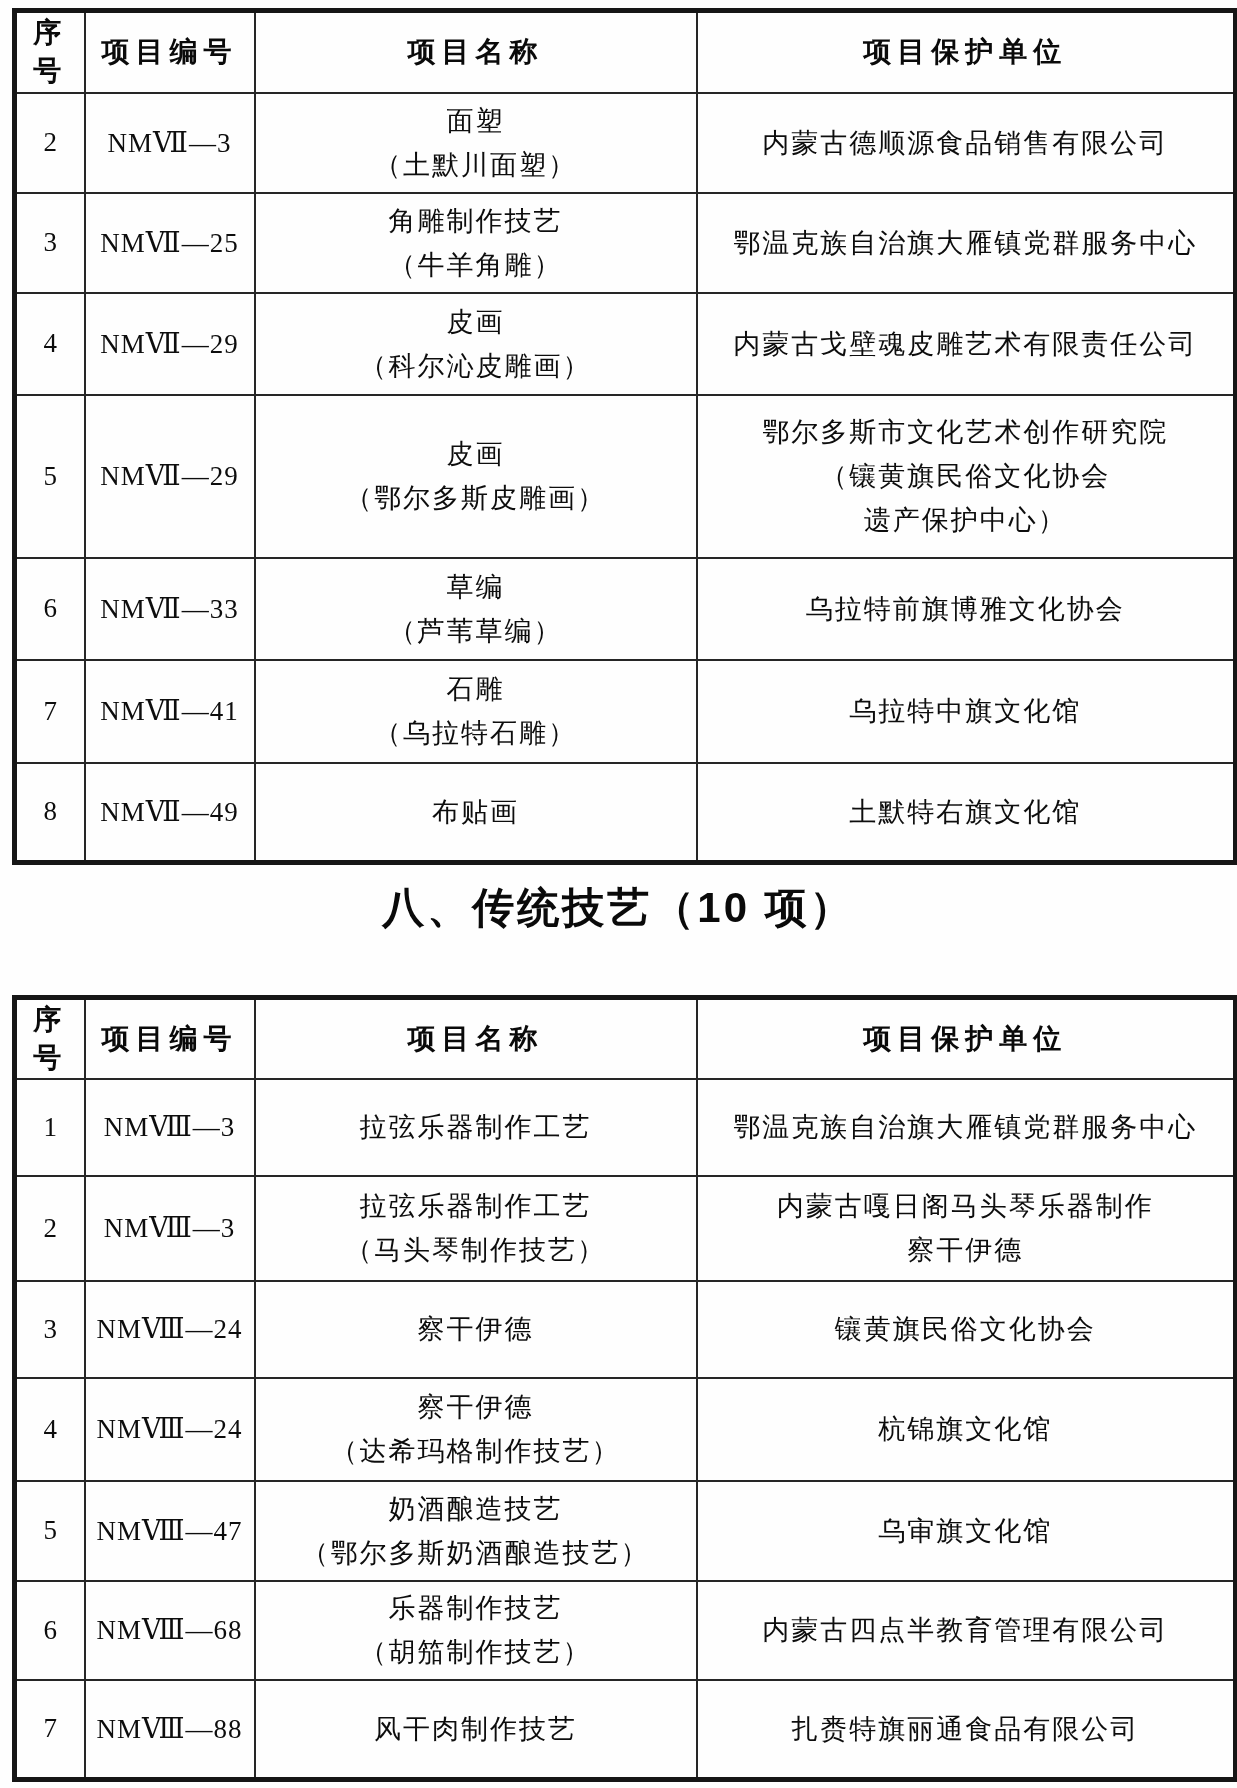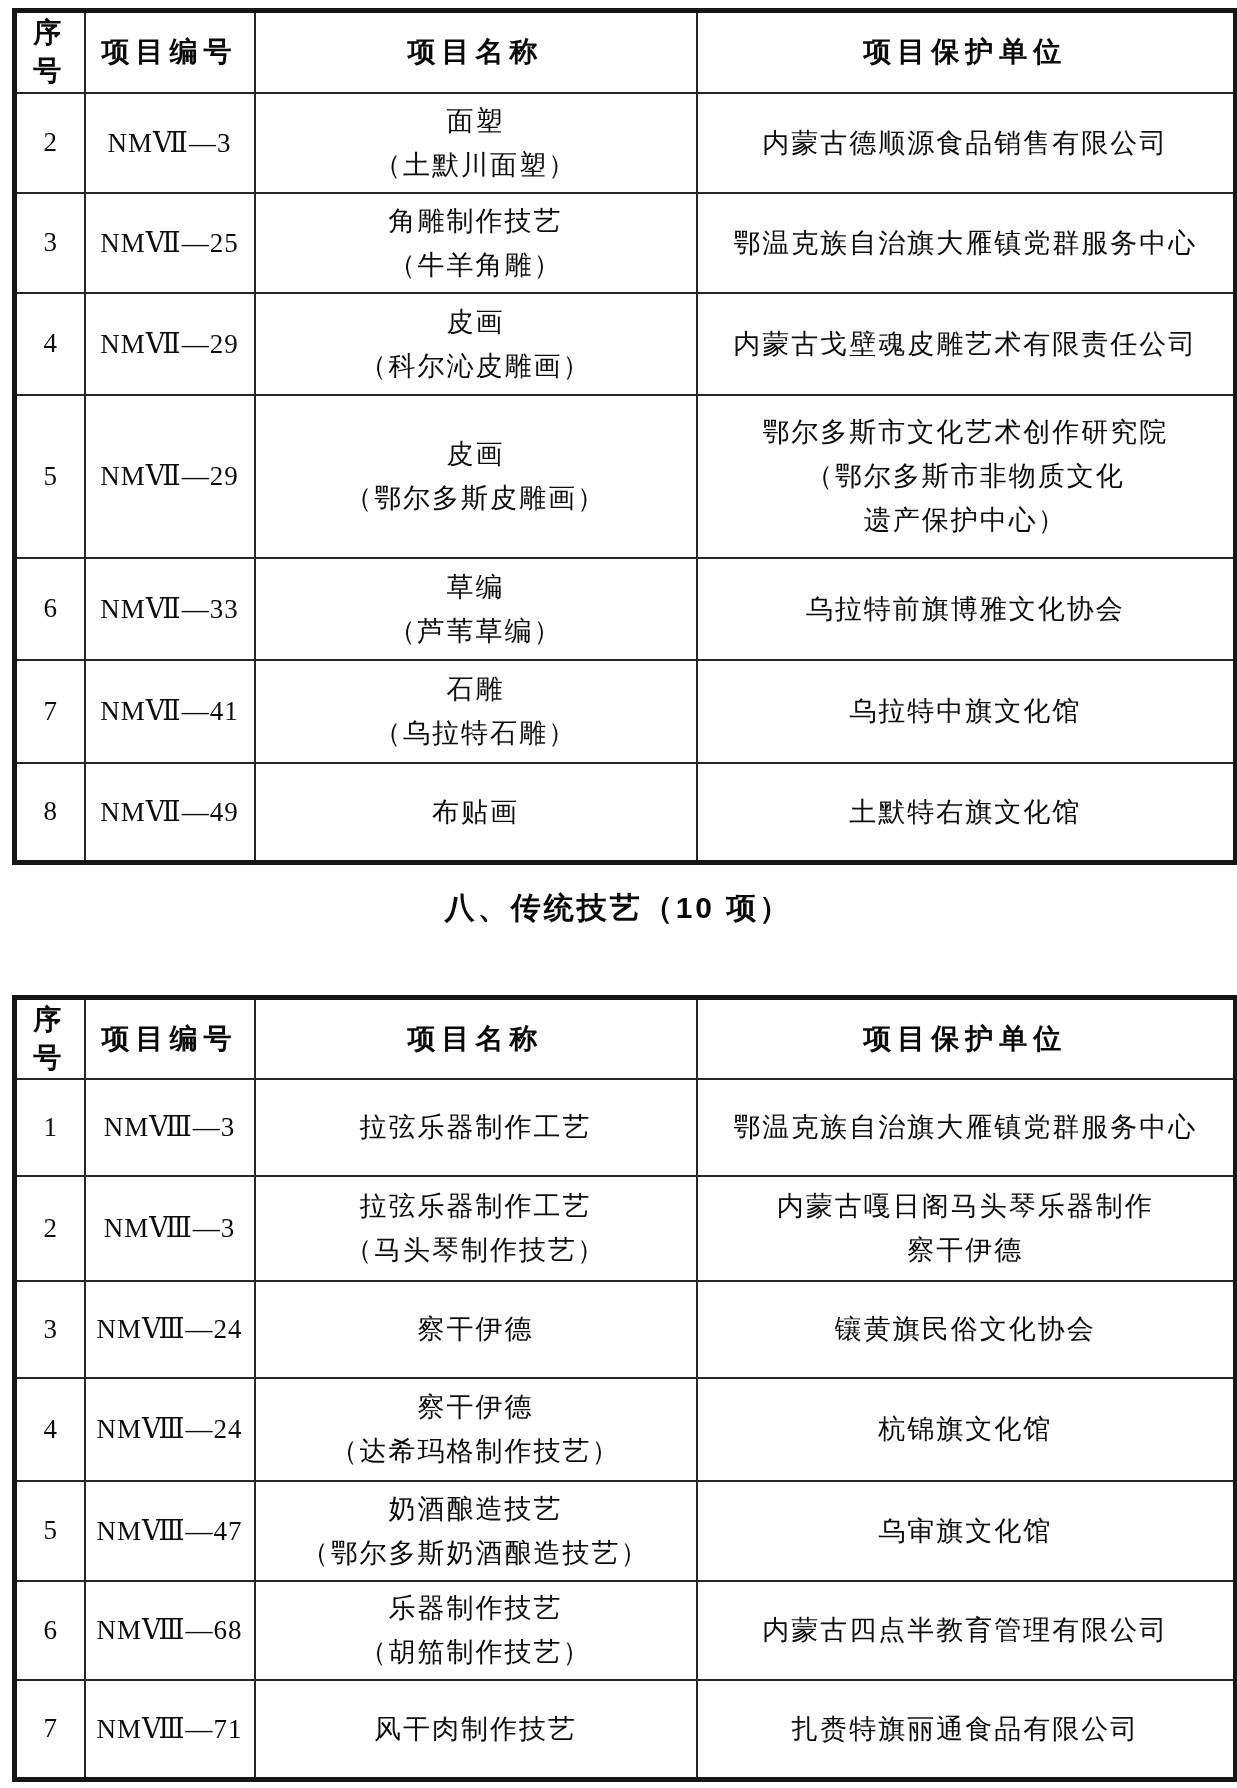--- a/index.html
+++ b/index.html
@@ -20,21 +20,21 @@
     font-family:"Liberation Sans","DejaVu Sans",sans-serif;
     font-weight:bold;font-size:28px;letter-spacing:6px;color:#0a0a0a;
   }
   td.serial{font-size:27px;}
   td.code{font-size:27px;letter-spacing:1px;white-space:nowrap;}
   .line{font-size:27px;letter-spacing:2px;line-height:44px;}
   .section-heading{
     position:absolute;left:0;top:860px;width:1237px;height:96px;
     display:flex;align-items:center;justify-content:center;
     font-family:"Liberation Sans","DejaVu Sans",sans-serif;
-    font-weight:bold;font-size:30px;letter-spacing:3px;color:#0a0a0a;
+    font-weight:bold;font-size:42px;letter-spacing:3px;color:#0a0a0a;
   }
 </style>
 </head>
 <body>
 
 <div class="page">
 
   <table class="grid" id="table-7">
     <colgroup>
         <col style="width:70px">
@@ -84,21 +84,21 @@
     </tr>
     <tr style="height:163px">
       <td class="serial">5</td>
       <td class="code">NMⅦ—29</td>
       <td>
         <div class="line">皮画</div>
         <div class="line">（鄂尔多斯皮雕画）</div>
       </td>
       <td>
         <div class="line">鄂尔多斯市文化艺术创作研究院</div>
-        <div class="line">（鄂尔多斯市非物质文化</div>
+        <div class="line">（镶黄旗民俗文化协会</div>
         <div class="line">遗产保护中心）</div>
       </td>
     </tr>
     <tr style="height:102px">
       <td class="serial">6</td>
       <td class="code">NMⅦ—33</td>
       <td>
         <div class="line">草编</div>
         <div class="line">（芦苇草编）</div>
       </td>
@@ -206,21 +206,21 @@
       <td>
         <div class="line">乐器制作技艺</div>
         <div class="line">（胡笳制作技艺）</div>
       </td>
       <td>
         <div class="line">内蒙古四点半教育管理有限公司</div>
       </td>
     </tr>
     <tr style="height:100px">
       <td class="serial">7</td>
-      <td class="code">NMⅧ—71</td>
+      <td class="code">NMⅧ—88</td>
       <td>
         <div class="line">风干肉制作技艺</div>
       </td>
       <td>
         <div class="line">扎赉特旗丽通食品有限公司</div>
       </td>
     </tr>
   </tbody>
     </table>
 

